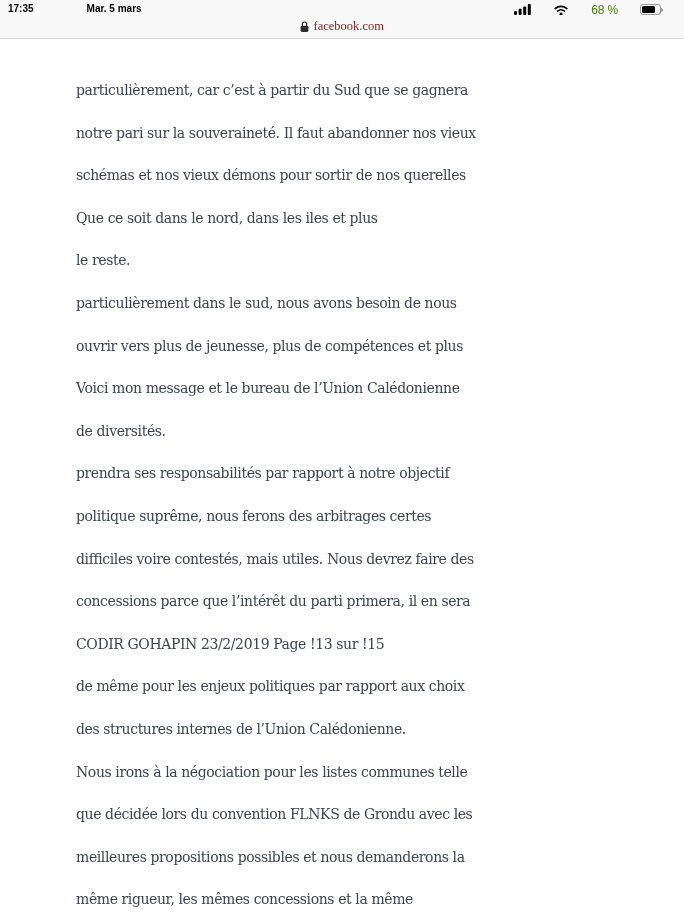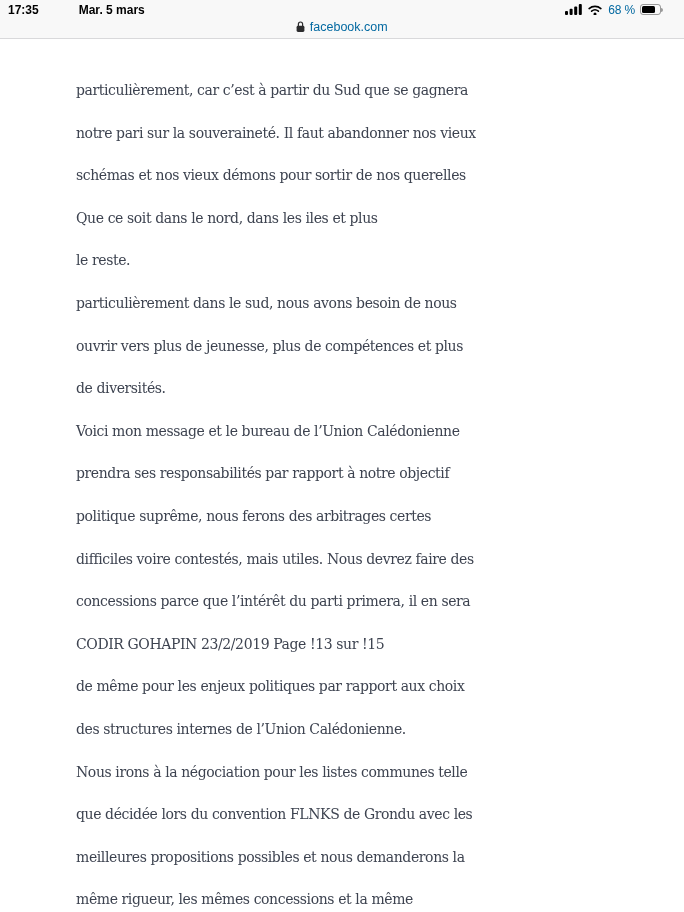--- a/index.html
+++ b/index.html
@@ -6,37 +6,37 @@
   .screen{
     position:relative;width:684px;height:912px;overflow:hidden;
     background:#ffffff;font-family:"Liberation Sans",sans-serif;
   }
   
   .statusbar{
     position:absolute;top:0;left:0;right:0;height:38px;
     background:#f8f8f8;border-bottom:1px solid #d9d9db;z-index:5;
   }
   .sb-left{
-    position:absolute;left:8px;top:3px;display:flex;align-items:baseline;gap:11px;
-    font-size:12px;color:#000;
+    position:absolute;left:8px;top:3px;display:flex;align-items:baseline;gap:24px;
+    font-size:10px;color:#000;
   }
   .sb-time{font-weight:700;}
   .sb-date{font-weight:600;padding-left:29px;}
   .sb-right{
     position:absolute;right:21px;top:3px;height:13px;
-    display:flex;align-items:center;gap:5px;font-size:12px;color:#0369a1;
+    display:flex;align-items:center;gap:22px;font-size:12px;color:#4d7c0f;
   }
   .pct{font-weight:400;letter-spacing:-0.2px;}
   .battery{position:relative;width:21px;height:10.5px;border:1px solid rgba(0,0,0,0.38);border-radius:3px;box-sizing:border-box;}
   .battery-fill{position:absolute;left:1px;top:1px;bottom:1px;background:#000;border-radius:1.5px;}
   .battery-nub{width:1.6px;height:4px;background:rgba(0,0,0,0.38);border-radius:0 2px 2px 0;margin-left:0.5px;}
   .urlbar{
     position:absolute;left:0;right:0;top:17px;height:19px;
     display:flex;justify-content:center;align-items:center;gap:4.5px;
-    font-size:12.5px;color:#0369a1;cursor:pointer;
+    font-size:12.5px;color:#7f1d1d;cursor:pointer;font-family:Liberation Serif, serif;
   }
   .icon{display:inline-flex;align-items:center;}
   
   .content{position:absolute;top:39px;left:0;right:0;bottom:0;background:#fff;overflow:hidden;margin-top:40px;}
   .doc{
     position:absolute;left:76px;top:-10px; 
     font-family:"DejaVu Serif",serif;
     font-size:14px;line-height:42.6px;letter-spacing:-0.4px;
     color:#3d4350;
   }
@@ -91,22 +91,22 @@
 
   <main class="content">
     <div class="doc">
       <div class="line">particulièrement, car c’est à partir du Sud que se gagnera</div>
       <div class="line">notre pari sur la souveraineté. Il faut abandonner nos vieux</div>
       <div class="line">schémas et nos vieux démons pour sortir de nos querelles</div>
       <div class="line">Que ce soit dans le nord, dans les iles et plus</div>
       <div class="line">le reste.</div>
       <div class="line">particulièrement dans le sud, nous avons besoin de nous</div>
       <div class="line">ouvrir vers plus de jeunesse, plus de compétences et plus</div>
+      <div class="line">Voici mon message et le bureau de l’Union Calédonienne</div>
       <div class="line">de diversités.</div>
-      <div class="line">Voici mon message et le bureau de l’Union Calédonienne</div>
       <div class="line">prendra ses responsabilités par rapport à notre objectif</div>
       <div class="line">politique suprême, nous ferons des arbitrages certes</div>
       <div class="line">difficiles voire contestés, mais utiles. Nous devrez faire des</div>
       <div class="line">concessions parce que l’intérêt du parti primera, il en sera</div>
       <div class="line">CODIR GOHAPIN 23/2/2019 Page !13 sur !15</div>
       <div class="line">de même pour les enjeux politiques par rapport aux choix</div>
       <div class="line">des structures internes de l’Union Calédonienne.</div>
       <div class="line">Nous irons à la négociation pour les listes communes telle</div>
       <div class="line">que décidée lors du convention FLNKS de Grondu avec les</div>
       <div class="line">meilleures propositions possibles et nous demanderons la</div>

